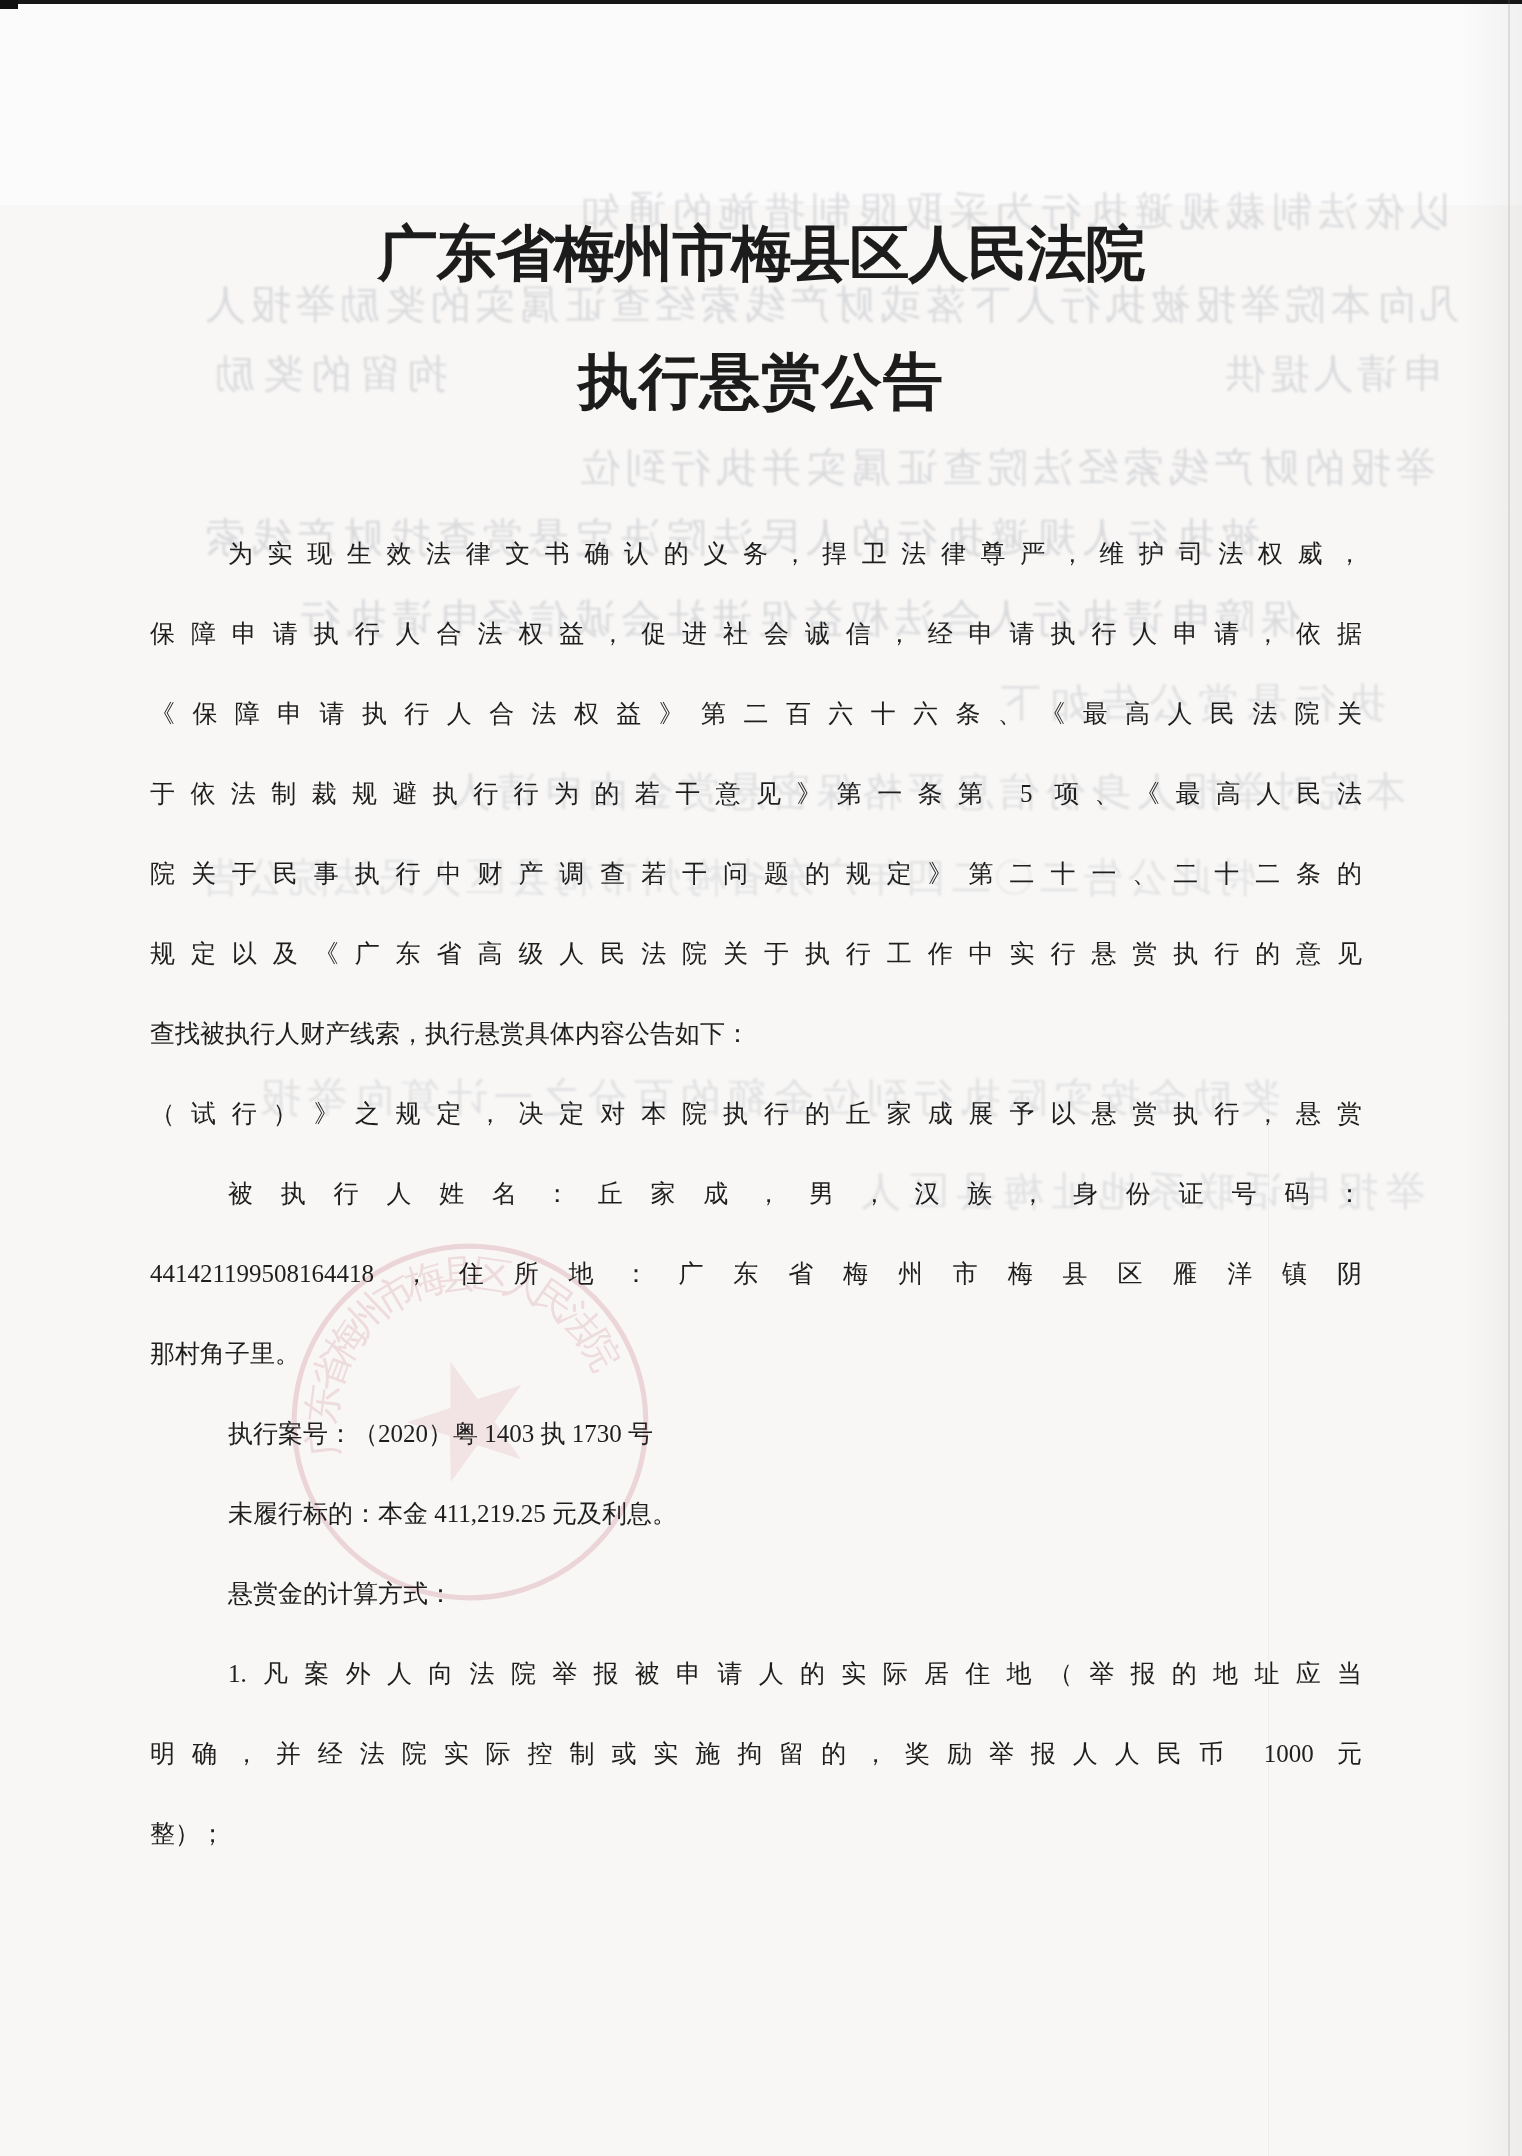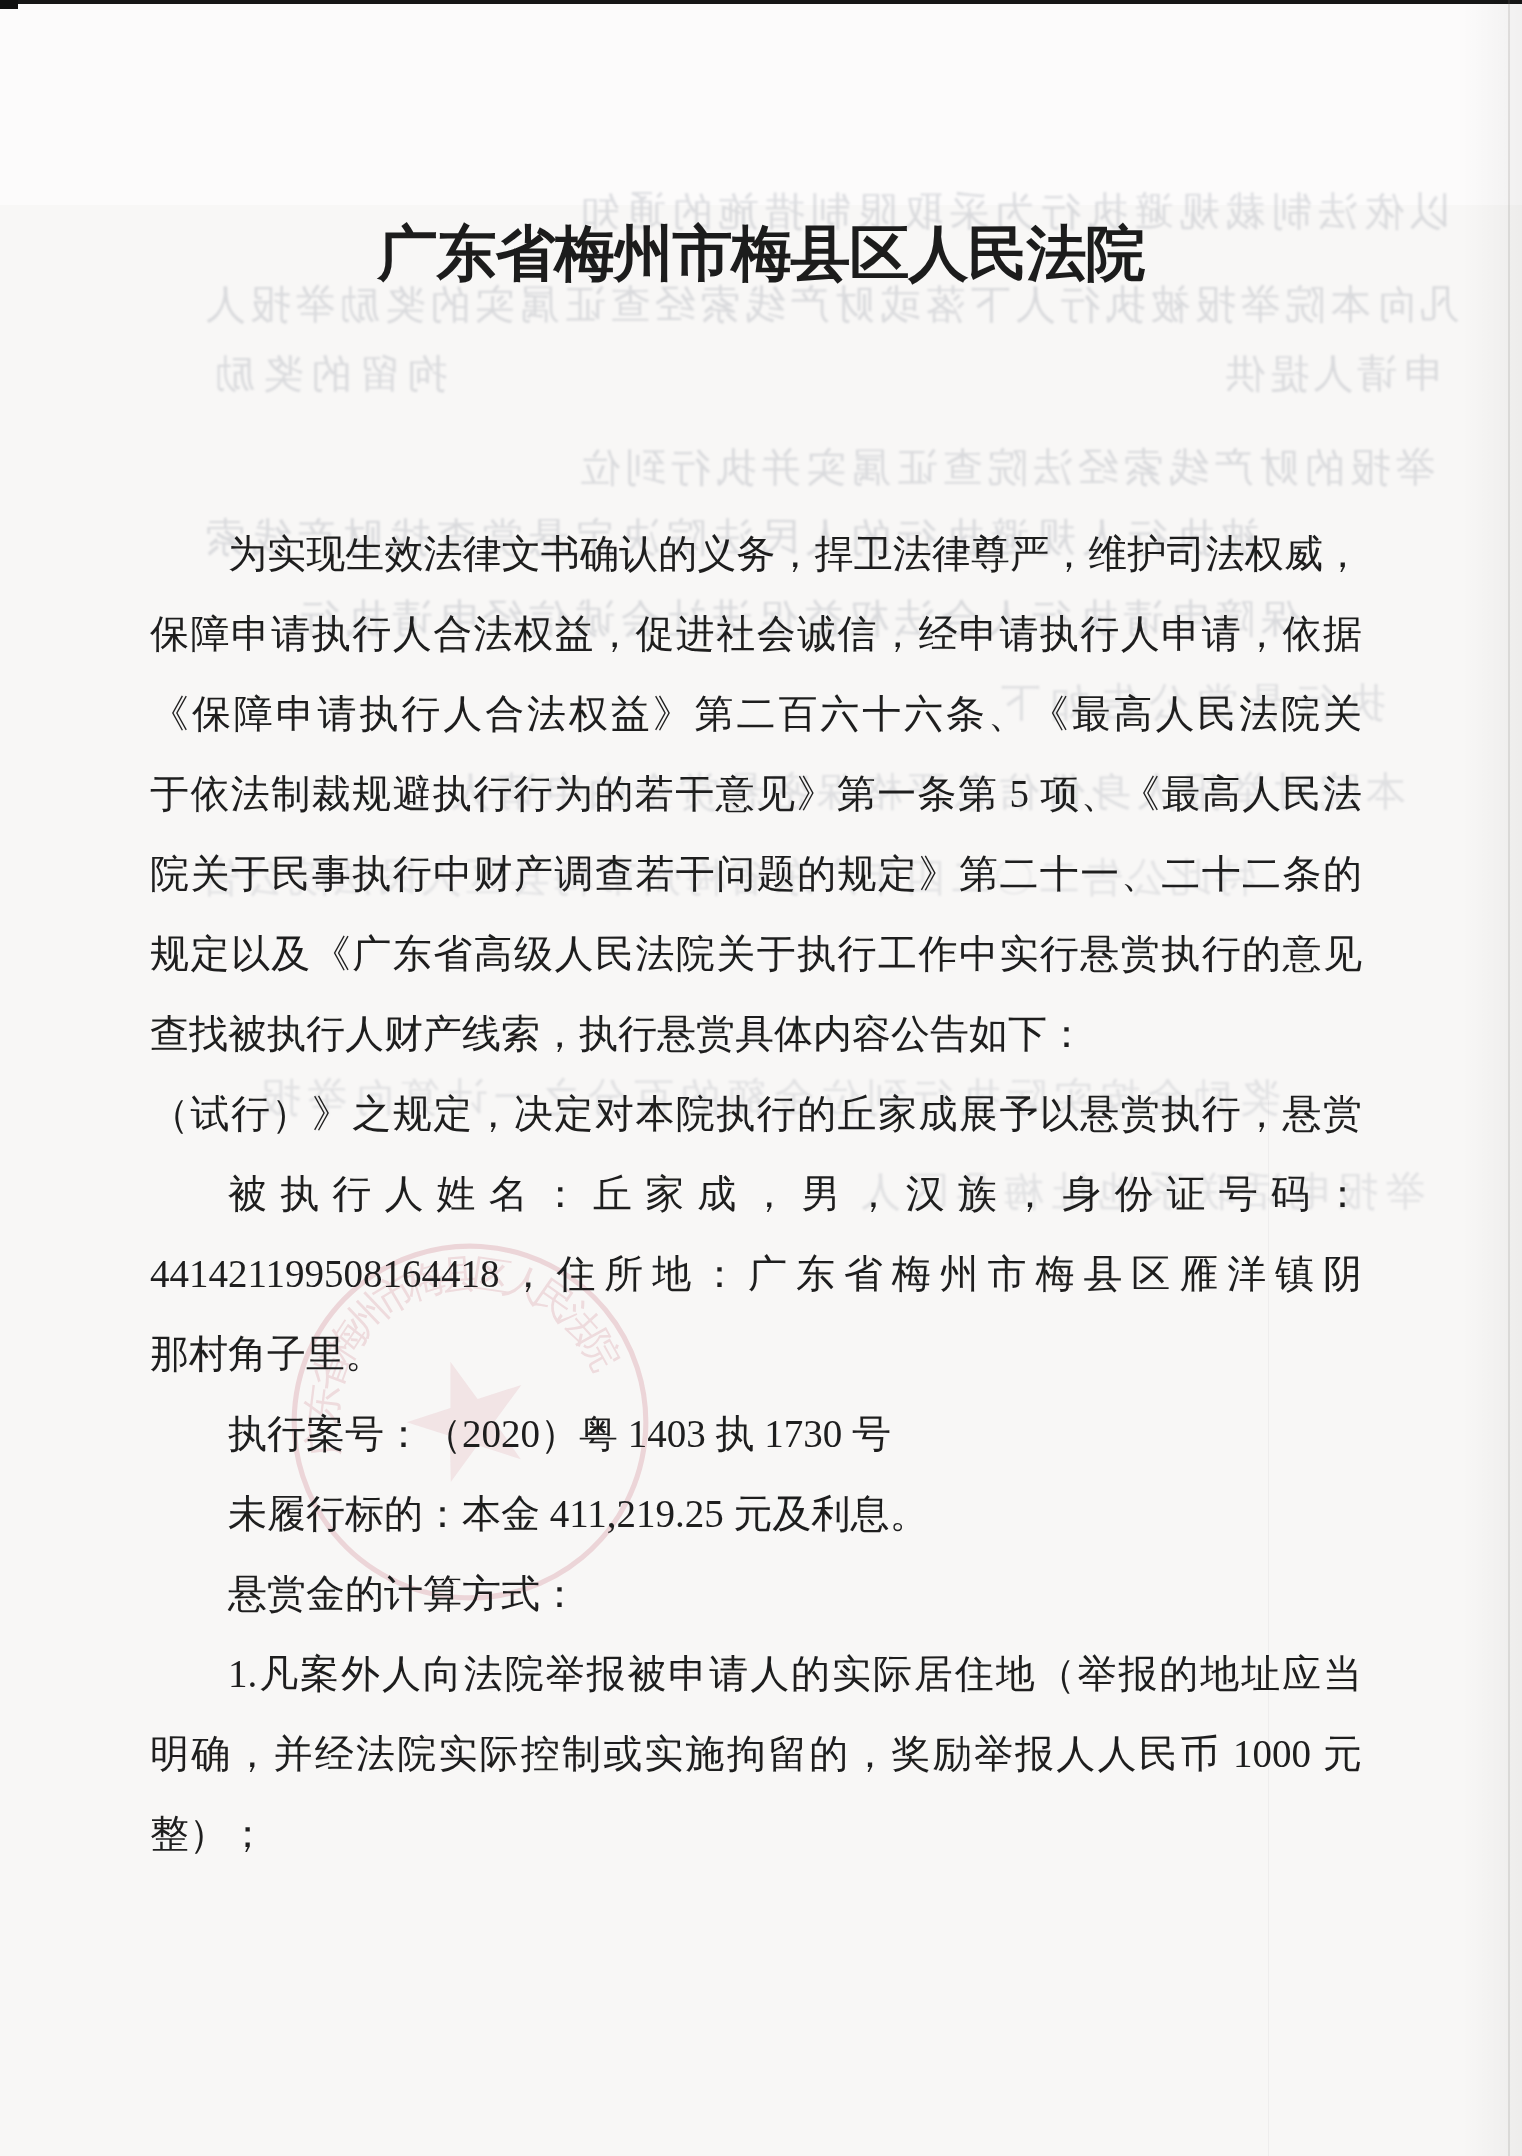--- a/index.html
+++ b/index.html
@@ -61,21 +61,21 @@
   }
   .t1{top:222px;}
   .t2{top:350px;letter-spacing:1px;}
 
   
   .body-block{
     position:absolute;left:150px;top:514px;width:1212px;z-index:3;
   }
   .bl{
     height:80px;line-height:80px;
-    font-size:39px;color:#1e1e1e;
+    font-size:25px;color:#1e1e1e;
     white-space:nowrap;overflow:visible;
     text-align:justify;
   }
   .bl.j{text-align-last:justify;white-space:normal;height:80px;overflow:hidden;}
   .bl.ind{padding-left:78px;}
   .bl.ind.j{padding-left:0;text-indent:78px;}
 </style>
 </head>
 <body>
 
@@ -108,20 +108,21 @@
       <defs>
         <path id="sealArc" d="M 48,180 A 132,132 0 1 1 312,180" fill="none"></path>
       </defs>
       <text font-size="38" fill="#cf8691" opacity="0.45" font-family="Liberation Serif, DejaVu Serif, serif">
         <textPath href="#sealArc" startOffset="2%" textLength="400">广东省梅州市梅县区人民法院</textPath>
       </text>
     </g>
   </svg>
 
   <div class="t1">广东省梅州市梅县区人民法院</div>
+  <div class="t2">执行悬赏公告</div>
 
   <div class="body-block">
     <div class="bl ind j">为实现生效法律文书确认的义务，捍卫法律尊严，维护司法权威，</div>
     <div class="bl j">保障申请执行人合法权益，促进社会诚信，经申请执行人申请，依据</div>
     <div class="bl j">《保障申请执行人合法权益》第二百六十六条、《最高人民法院关</div>
     <div class="bl j">于依法制裁规避执行行为的若干意见》第一条第 5 项、《最高人民法</div>
     <div class="bl j">院关于民事执行中财产调查若干问题的规定》第二十一、二十二条的</div>
     <div class="bl j">规定以及《广东省高级人民法院关于执行工作中实行悬赏执行的意见</div>
     <div class="bl">查找被执行人财产线索，执行悬赏具体内容公告如下：</div>
     <div class="bl j">（试行）》之规定，决定对本院执行的丘家成展予以悬赏执行，悬赏</div>

